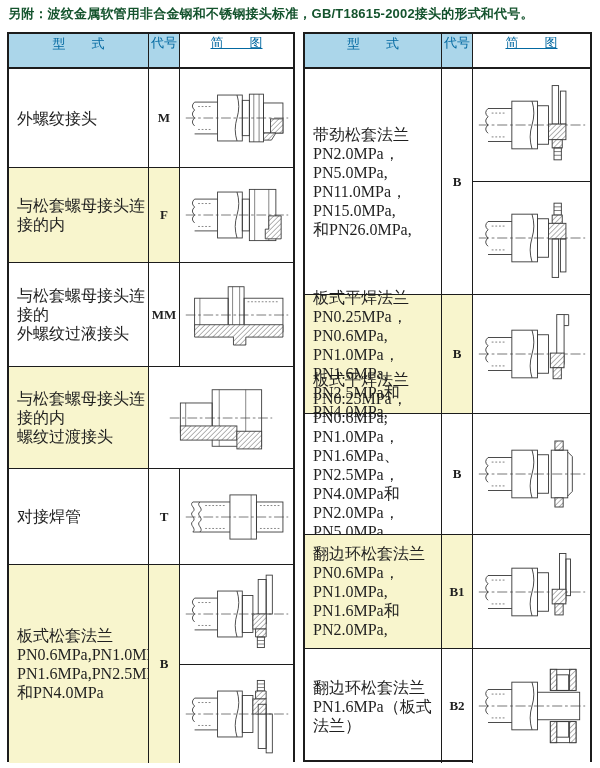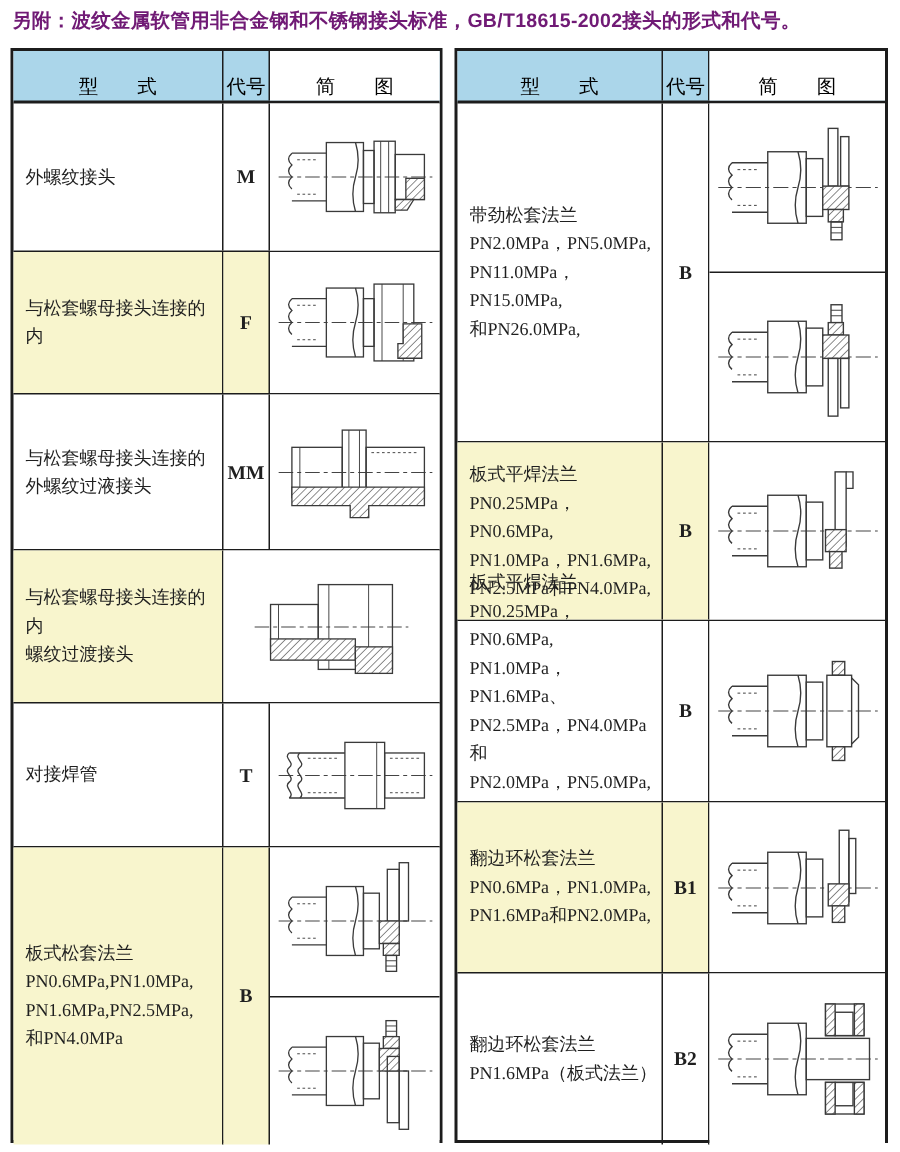--- a/index.html
+++ b/index.html
@@ -2,44 +2,44 @@
 <html><head>
 <meta charset="utf-8">
 <style>
   html,body{margin:0;padding:0;}
   body{
     width:600px;height:768px;position:relative;background:#ffffff;
     font-family:"Liberation Sans",sans-serif;color:#1f1f1f;overflow:hidden;
   }
   .title{
     position:absolute;left:8px;top:5px;width:588px;
-    font-size:13px;font-weight:bold;letter-spacing:0.2px;color:#701a75;
+    font-size:13px;font-weight:bold;letter-spacing:0.2px;color:#14532d;
   }
   .tbl{
     position:absolute;top:32px;height:730px;background:#fff;
     border:2px solid #1c1c1c;box-sizing:border-box;
     font-family:"Liberation Serif",serif;
   }
   .tbl-left{left:7px;width:288px;}
   .tbl-right{left:303px;width:289px;}
   .row{display:flex;box-sizing:border-box;border-top:1px solid #1c1c1c;}
   .row:first-child{border-top:none;}
   .row.head{background:#abd6ea;border-bottom:1px solid #1c1c1c;}
   .cell{box-sizing:border-box;position:relative;}
   .c-type{border-right:1px solid #1c1c1c;display:flex;align-items:center;
-    padding:2px 3px 2px 8px;font-size:12px;line-height:19px;white-space:pre-line;}
+    padding:2px 3px 2px 8px;font-size:16px;line-height:19px;white-space:pre-line;}
   .c-code{border-right:1px solid #1c1c1c;display:flex;align-items:center;justify-content:center;
     font-size:13px;font-weight:600;}
-  .c-diag{flex:1;display:flex;align-items:center;justify-content:center;background:#fff;}
+  .c-diag{flex:1;display:flex;align-items:center;justify-content:center;background:#fff;text-decoration:underline;}
   .tbl-left .c-type{width:140px;}
   .tbl-left .c-code{width:31px;}
   .tbl-right .c-type{width:137px;}
   .tbl-right .c-code{width:31px;}
-  .head .cell{display:flex;align-items:flex-end;justify-content:center;
-    font-size:13px;font-weight:normal;color:#000000;padding:0;}
+  .head .cell{display:flex;align-items:flex-start;justify-content:center;
+    font-size:13px;font-weight:normal;color:#0369a1;padding:0;}
   .row.hl .c-type,.row.hl .c-code{background:#f8f5cd;}
   .c-diag.split{flex-direction:column;align-items:stretch;padding:0;}
   .half{flex:1;display:flex;align-items:center;justify-content:center;}
   .half + .half{border-top:1px solid #1c1c1c;}
   svg.dg{display:block;}
   .defs-hidden{position:absolute;width:0;height:0;overflow:hidden;}
 </style>
 </head>
 <body>
 

